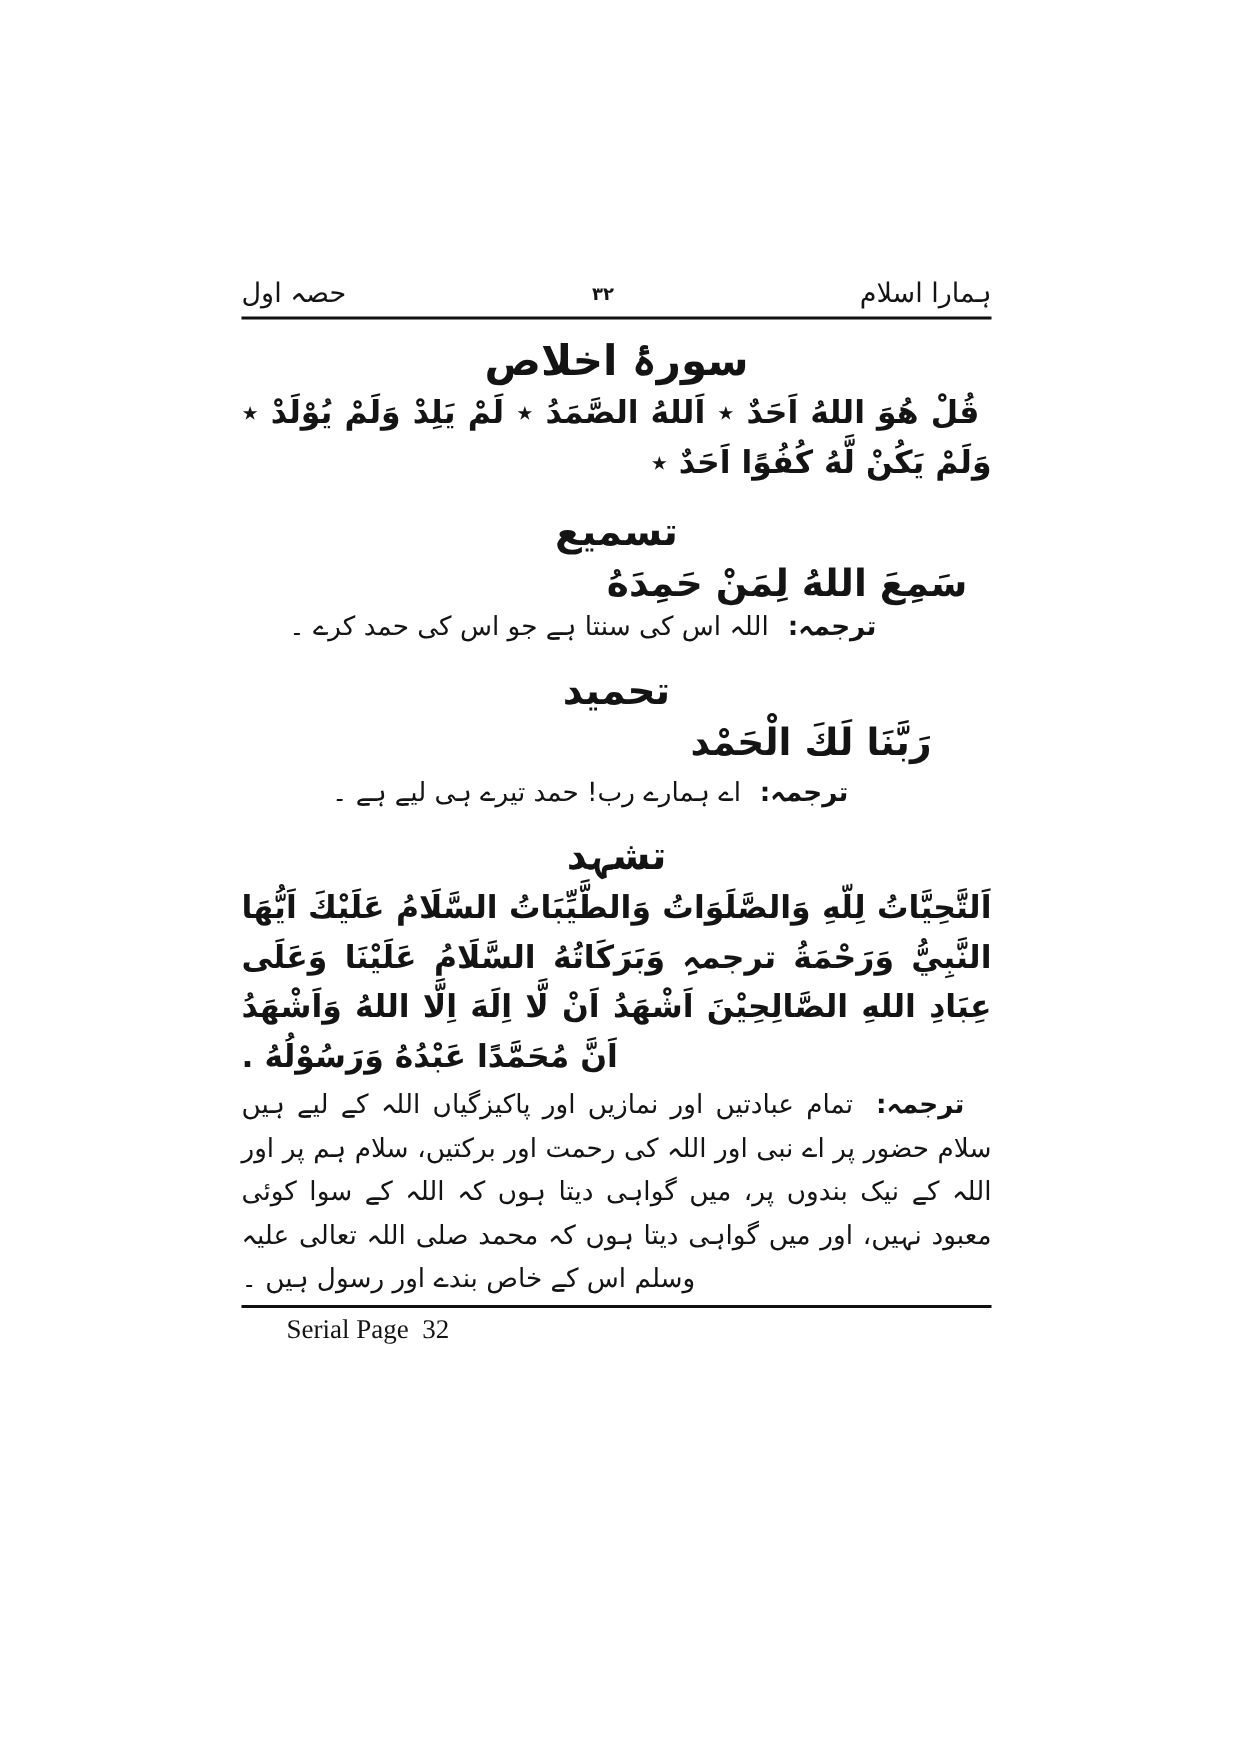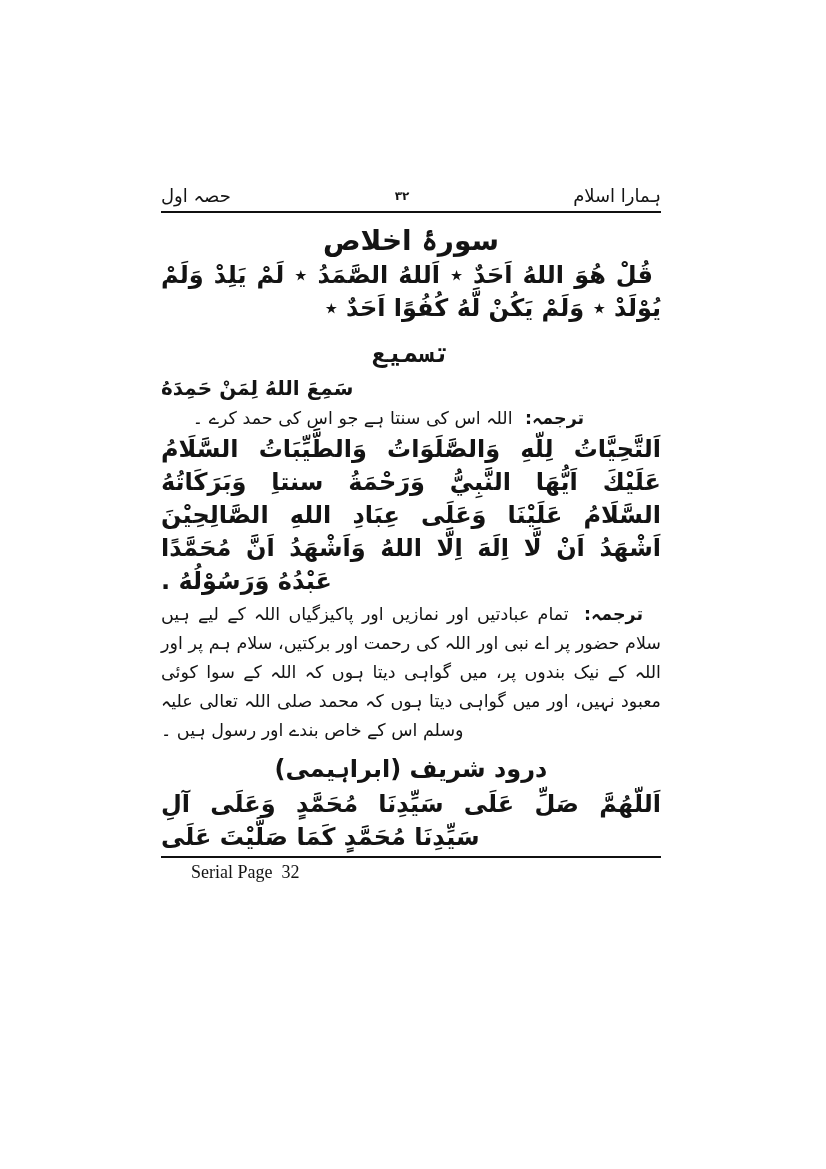--- a/index.html
+++ b/index.html
@@ -18,38 +18,38 @@
   .header-row { display: flex; justify-content: space-between; align-items: flex-end; }
   .h-item { font-size: 18px; line-height: 24px; }
   .h-num  { font-weight: bold; font-size: 12px; }
   .header-rule { border-bottom: 2.5px solid var(--rule); margin-top: 3px; }
 
   
   .surah-title { text-align: center; font-weight: bold; font-size: 28px; line-height: 30px; margin-top: 13px; }
   .sec-head    { text-align: center; font-weight: bold; font-size: 26px; line-height: 36px; }
 
   
-  .arab-p { font-weight: bold; font-size: 24px; line-height: 33px; text-align: justify; }
+  .arab-p { font-weight: bold; font-size: 21px; line-height: 33px; text-align: justify; }
   .surah-arab { margin-top: 3px; text-indent: 8px; text-align-last: right; }
   .tashahhud-arab { text-align-last: left; }
   .durood-arab { text-align-last: left; margin-top: 1px; }
-  .arab-line { font-weight: bold; font-size: 20px; line-height: 31px; text-align: left; white-space: nowrap; }
+  .arab-line { font-weight: bold; font-size: 25px; line-height: 31px; text-align: right; white-space: nowrap; }
   .tasmee-arab  { padding-right: 16px; }
   .tahmeed-arab { padding-right: 40px; }
 
   
   .trans { font-size: 17.5px; line-height: 29px; }
   .trans-just  { text-align: justify; text-align-last: left; text-indent: 18px; margin-top: 2px; }
   .trans-right { text-align: center; }
   .tasmee-tr  { padding-right: 45px; }
   .tahmeed-tr { padding-right: 35px; margin-top: 5px; }
   .tr-label { font-weight: bold; margin-left: 7px; }
 
   
-  .sec-tasmee    .sec-head { margin-top: 12px; font-family: Liberation Mono, monospace; }
+  .sec-tasmee    .sec-head { margin-top: 12px; }
   .sec-tahmeed   .sec-head { margin-top: 10px; }
   .sec-tashahhud .sec-head { margin-top: 9px; }
   .sec-durood    .sec-head { margin-top: 6px; font-size: 24px; }
 
   
   .footer-rule { border-bottom: 2.5px solid var(--rule); margin-top: 2px; }
   .serial {
     font-family: "Liberation Serif", serif; font-size: 18px; line-height: 22px;
     color: var(--ink); padding: 3px 0 0 30px; white-space: pre; direction: ltr; text-align: left;
   }
@@ -74,31 +74,36 @@
 
     <div class="sec-tasmee">
       <div class="urdu sec-head">تسمیع</div>
       <p class="arabic arab-line tasmee-arab">سَمِعَ اللهُ لِمَنْ حَمِدَهُ</p>
       <p class="urdu trans trans-right tasmee-tr">
         <span class="tr-label">ترجمہ:</span>
         <span>اللہ اس کی سنتا ہے جو اس کی حمد کرے ۔</span>
       </p>
     </div>
 
+    <div class="sec-tahmeed">
+      <div class="urdu sec-head">تحمید</div>
+      <p class="arabic arab-line tahmeed-arab">رَبَّنَا لَكَ الْحَمْد</p>
+      <p class="urdu trans trans-right tahmeed-tr">
+        <span class="tr-label">ترجمہ:</span>
+        <span>اے ہمارے رب! حمد تیرے ہی لیے ہے ۔</span>
+      </p>
+    </div>
 
     <div class="sec-tashahhud">
-      <p class="arabic arab-p tashahhud-arab">اَلتَّحِيَّاتُ لِلّهِ وَالصَّلَوَاتُ وَالطَّيِّبَاتُ السَّلَامُ عَلَيْكَ اَيُّهَا النَّبِيُّ وَرَحْمَةُ سنتاِ وَبَرَكَاتُهُ السَّلَامُ عَلَيْنَا وَعَلَى عِبَادِ اللهِ الصَّالِحِيْنَ اَشْهَدُ اَنْ لَّا اِلَهَ اِلَّا اللهُ وَاَشْهَدُ اَنَّ مُحَمَّدًا عَبْدُهُ وَرَسُوْلُهُ .</p>
+      <div class="urdu sec-head">تشہد</div>
+      <p class="arabic arab-p tashahhud-arab">اَلتَّحِيَّاتُ لِلّهِ وَالصَّلَوَاتُ وَالطَّيِّبَاتُ السَّلَامُ عَلَيْكَ اَيُّهَا النَّبِيُّ وَرَحْمَةُ ترجمہِ وَبَرَكَاتُهُ السَّلَامُ عَلَيْنَا وَعَلَى عِبَادِ اللهِ الصَّالِحِيْنَ اَشْهَدُ اَنْ لَّا اِلَهَ اِلَّا اللهُ وَاَشْهَدُ اَنَّ مُحَمَّدًا عَبْدُهُ وَرَسُوْلُهُ .</p>
       <p class="urdu trans trans-just">
         <span class="tr-label">ترجمہ:</span>
         <span>تمام عبادتیں اور نمازیں اور پاکیزگیاں اللہ کے لیے ہیں سلام حضور پر اے نبی اور اللہ کی رحمت اور برکتیں، سلام ہم پر اور اللہ کے نیک بندوں پر، میں گواہی دیتا ہوں کہ اللہ کے سوا کوئی معبود نہیں، اور میں گواہی دیتا ہوں کہ محمد صلی اللہ تعالی علیہ وسلم اس کے خاص بندے اور رسول ہیں ۔</span>
       </p>
     </div>
 
-    <div class="sec-durood">
-      <div class="urdu sec-head">درود شریف (ابراہیمی)</div>
-      <p class="arabic arab-p durood-arab">اَللّهُمَّ صَلِّ عَلَى سَيِّدِنَا مُحَمَّدٍ وَعَلَى آلِ سَيِّدِنَا مُحَمَّدٍ كَمَا صَلَّيْتَ عَلَى</p>
-    </div>
 
     <div class="footer-rule"></div>
     <div class="serial">Serial Page  32</div>
 
   </div>
 </div>
 
 </body></html>

